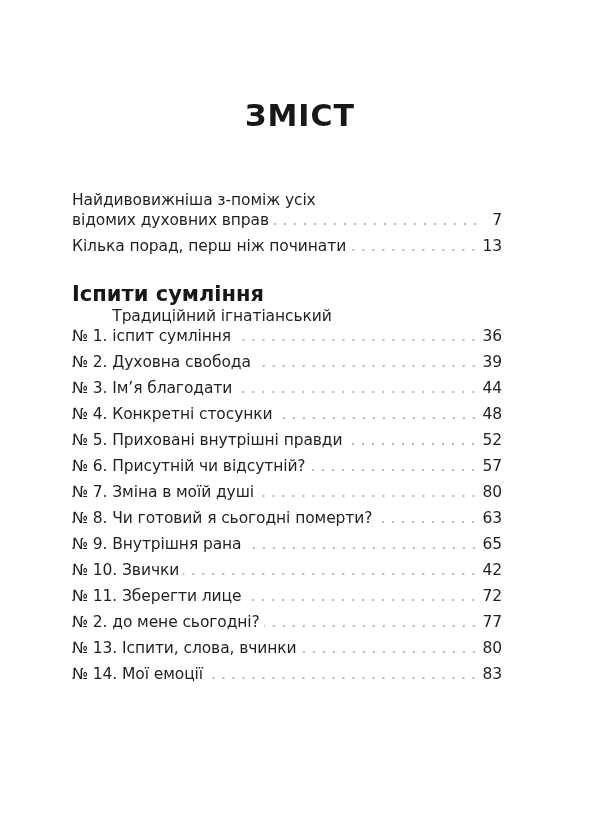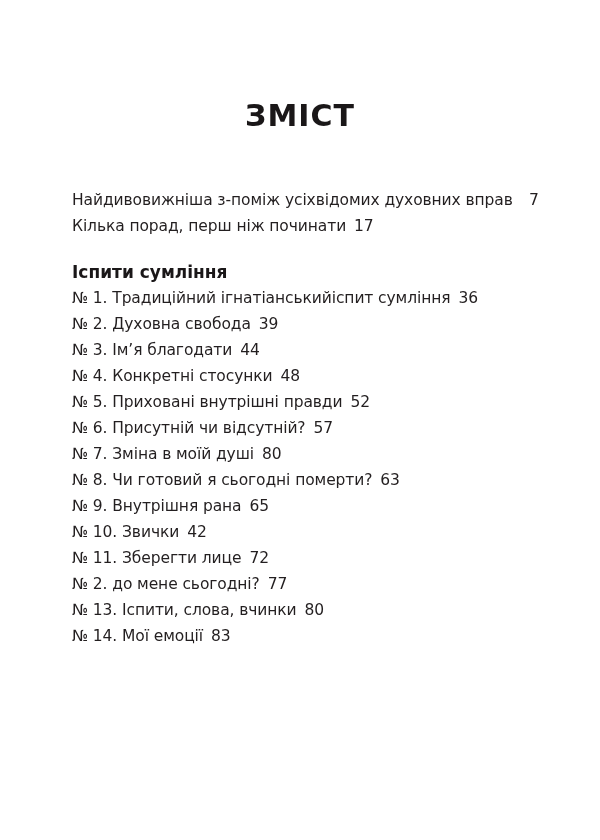--- a/index.html
+++ b/index.html
@@ -41,21 +41,21 @@
       margin-bottom: 6px;
       letter-spacing: -0.1px;
     }
     .entry .num {
       white-space: pre;
       flex: 0 0 auto;
     }
     .entry .body {
       flex: 1 1 auto;
       display: flex;
-      flex-direction: row;
+      flex-direction: column;
       min-width: 0;
     }
     .entry .line {
       display: flex;
       align-items: flex-end;
     }
     .entry .text {
       white-space: nowrap;
       flex: 0 0 auto;
     }
@@ -70,22 +70,22 @@
     }
     .entry .page {
       flex: 0 0 auto;
       white-space: nowrap;
       text-align: right;
       min-width: 18px;
     }
     .section-heading {
       font-family: "DejaVu Sans", sans-serif;
       font-weight: bold;
-      font-size: 17px;
-      margin: 26px 0 6px 0;
+      font-size: 21px;
+      margin: 26px 0 0 0;
       color: #1a1718;
     }
   </style>
 </head>
 <body>
 
 <div class="page-title">ЗМІСТ</div>
 
 <div class="toc">
   <div id="intro">
@@ -99,21 +99,21 @@
             <span class="leader"></span>
             <span class="page">7</span>
           </div>
         </div>
       </div>
       <div class="entry">
         <div class="body">
           <div class="line">
             <span class="text">Кілька порад, перш ніж починати</span>
             <span class="leader"></span>
-            <span class="page">17</span>
+            <span class="page">13</span>
           </div>
         </div>
       </div>
     </div>
   <div class="section-heading">Іспити сумління</div>
   <div id="section-entries">
       <div class="entry">
         <span class="num">№ 1. </span>
         <div class="body">
           <div class="line">

